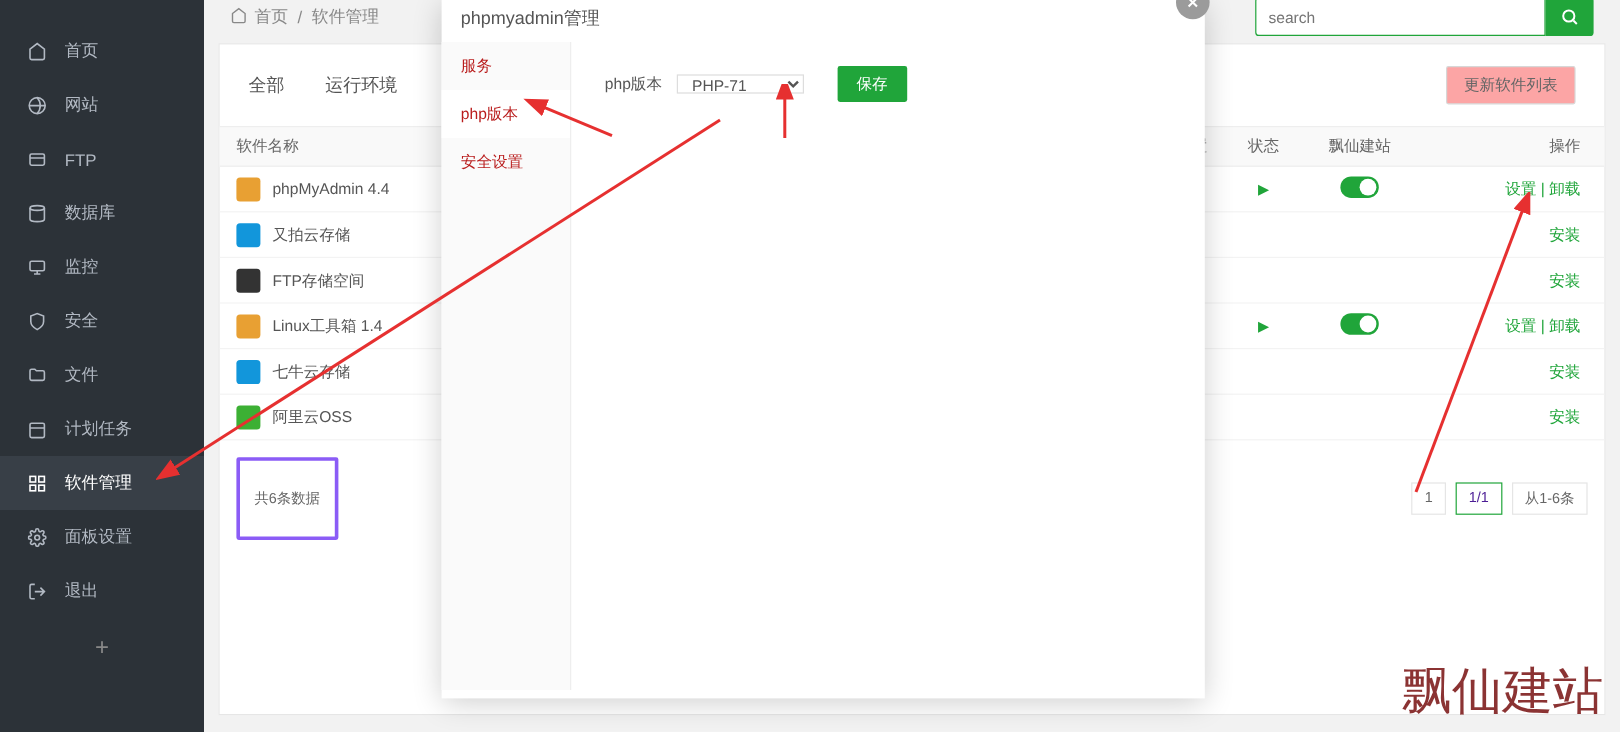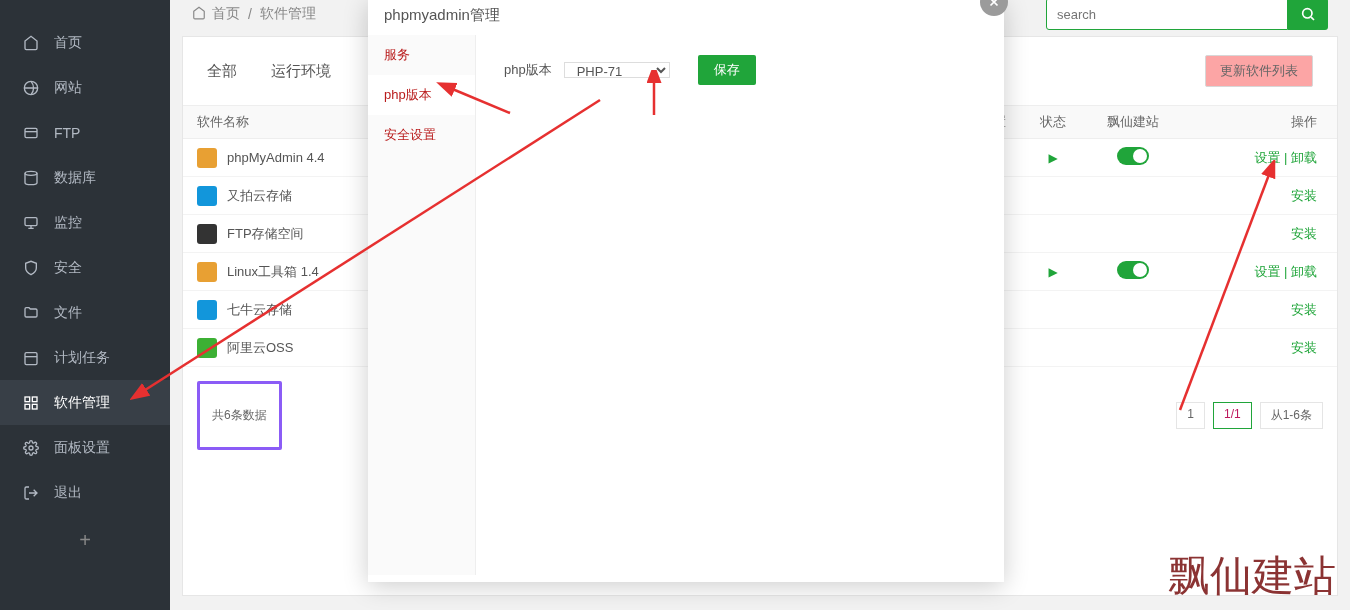--- a/index.html
+++ b/index.html
@@ -31,21 +31,21 @@
     .app-icon { width: 20px; height: 20px; margin-right: 10px; display: inline-block; }
     .green-link { color: #20a53a; cursor: pointer; }
     .toggle { display: inline-block; width: 32px; height: 18px; background: #20a53a; border-radius: 10px; position: relative; }
     .toggle::after { content: ""; position: absolute; right: 2px; top: 2px; width: 14px; height: 14px; background: #fff; border-radius: 50%; }
     .folder-ic { color: #e8a033; font-size: 16px; }
     .play-ic { color: #20a53a; font-size: 12px; }
     .footer-row { display: flex; align-items: center; padding: 14px; font-size: 12px; color: #666; }
     .count-badge { border: 3px solid #8b5cf6; padding: 23px 12px; border-radius: 2px; }
     .pager { margin-left: auto; display: flex; gap: 8px; }
     .pager span { border: 1px solid #e5e5e5; padding: 4px 10px; font-size: 12px; color: #666; }
-    .pager .pg-cur { color: #be185d; border-color: #20a53a; }
+    .pager .pg-cur { color: #4c1d95; border-color: #20a53a; }
     .modal { position: absolute; left: 368px; top: 0; width: 636px; height: 582px; background: #fff; box-shadow: 0 4px 24px rgba(0,0,0,0.2); z-index: 20; }
     .modal-title { padding: 6px 16px 10px; font-size: 15px; color: #555; }
     .modal-body { display: flex; height: 540px; }
     .modal-tabs { width: 108px; background: #fafafa; border-right: 1px solid #eee; }
     .modal-tab { height: 40px; display: flex; align-items: center; padding-left: 16px; font-size: 13px; color: #b91c1c; cursor: pointer; }
     .modal-tab.active { background: #fff; }
     .modal-content { flex: 1; padding: 20px 28px; position: relative; }
     .form-row { display: flex; align-items: center; }
     .form-label { font-size: 13px; color: #555; margin-right: 12px; }
     .select { width: 106px; height: 16px; border: 1px solid #ddd; font-size: 13px; padding: 0 8px; color: #555; background: #fff; }

